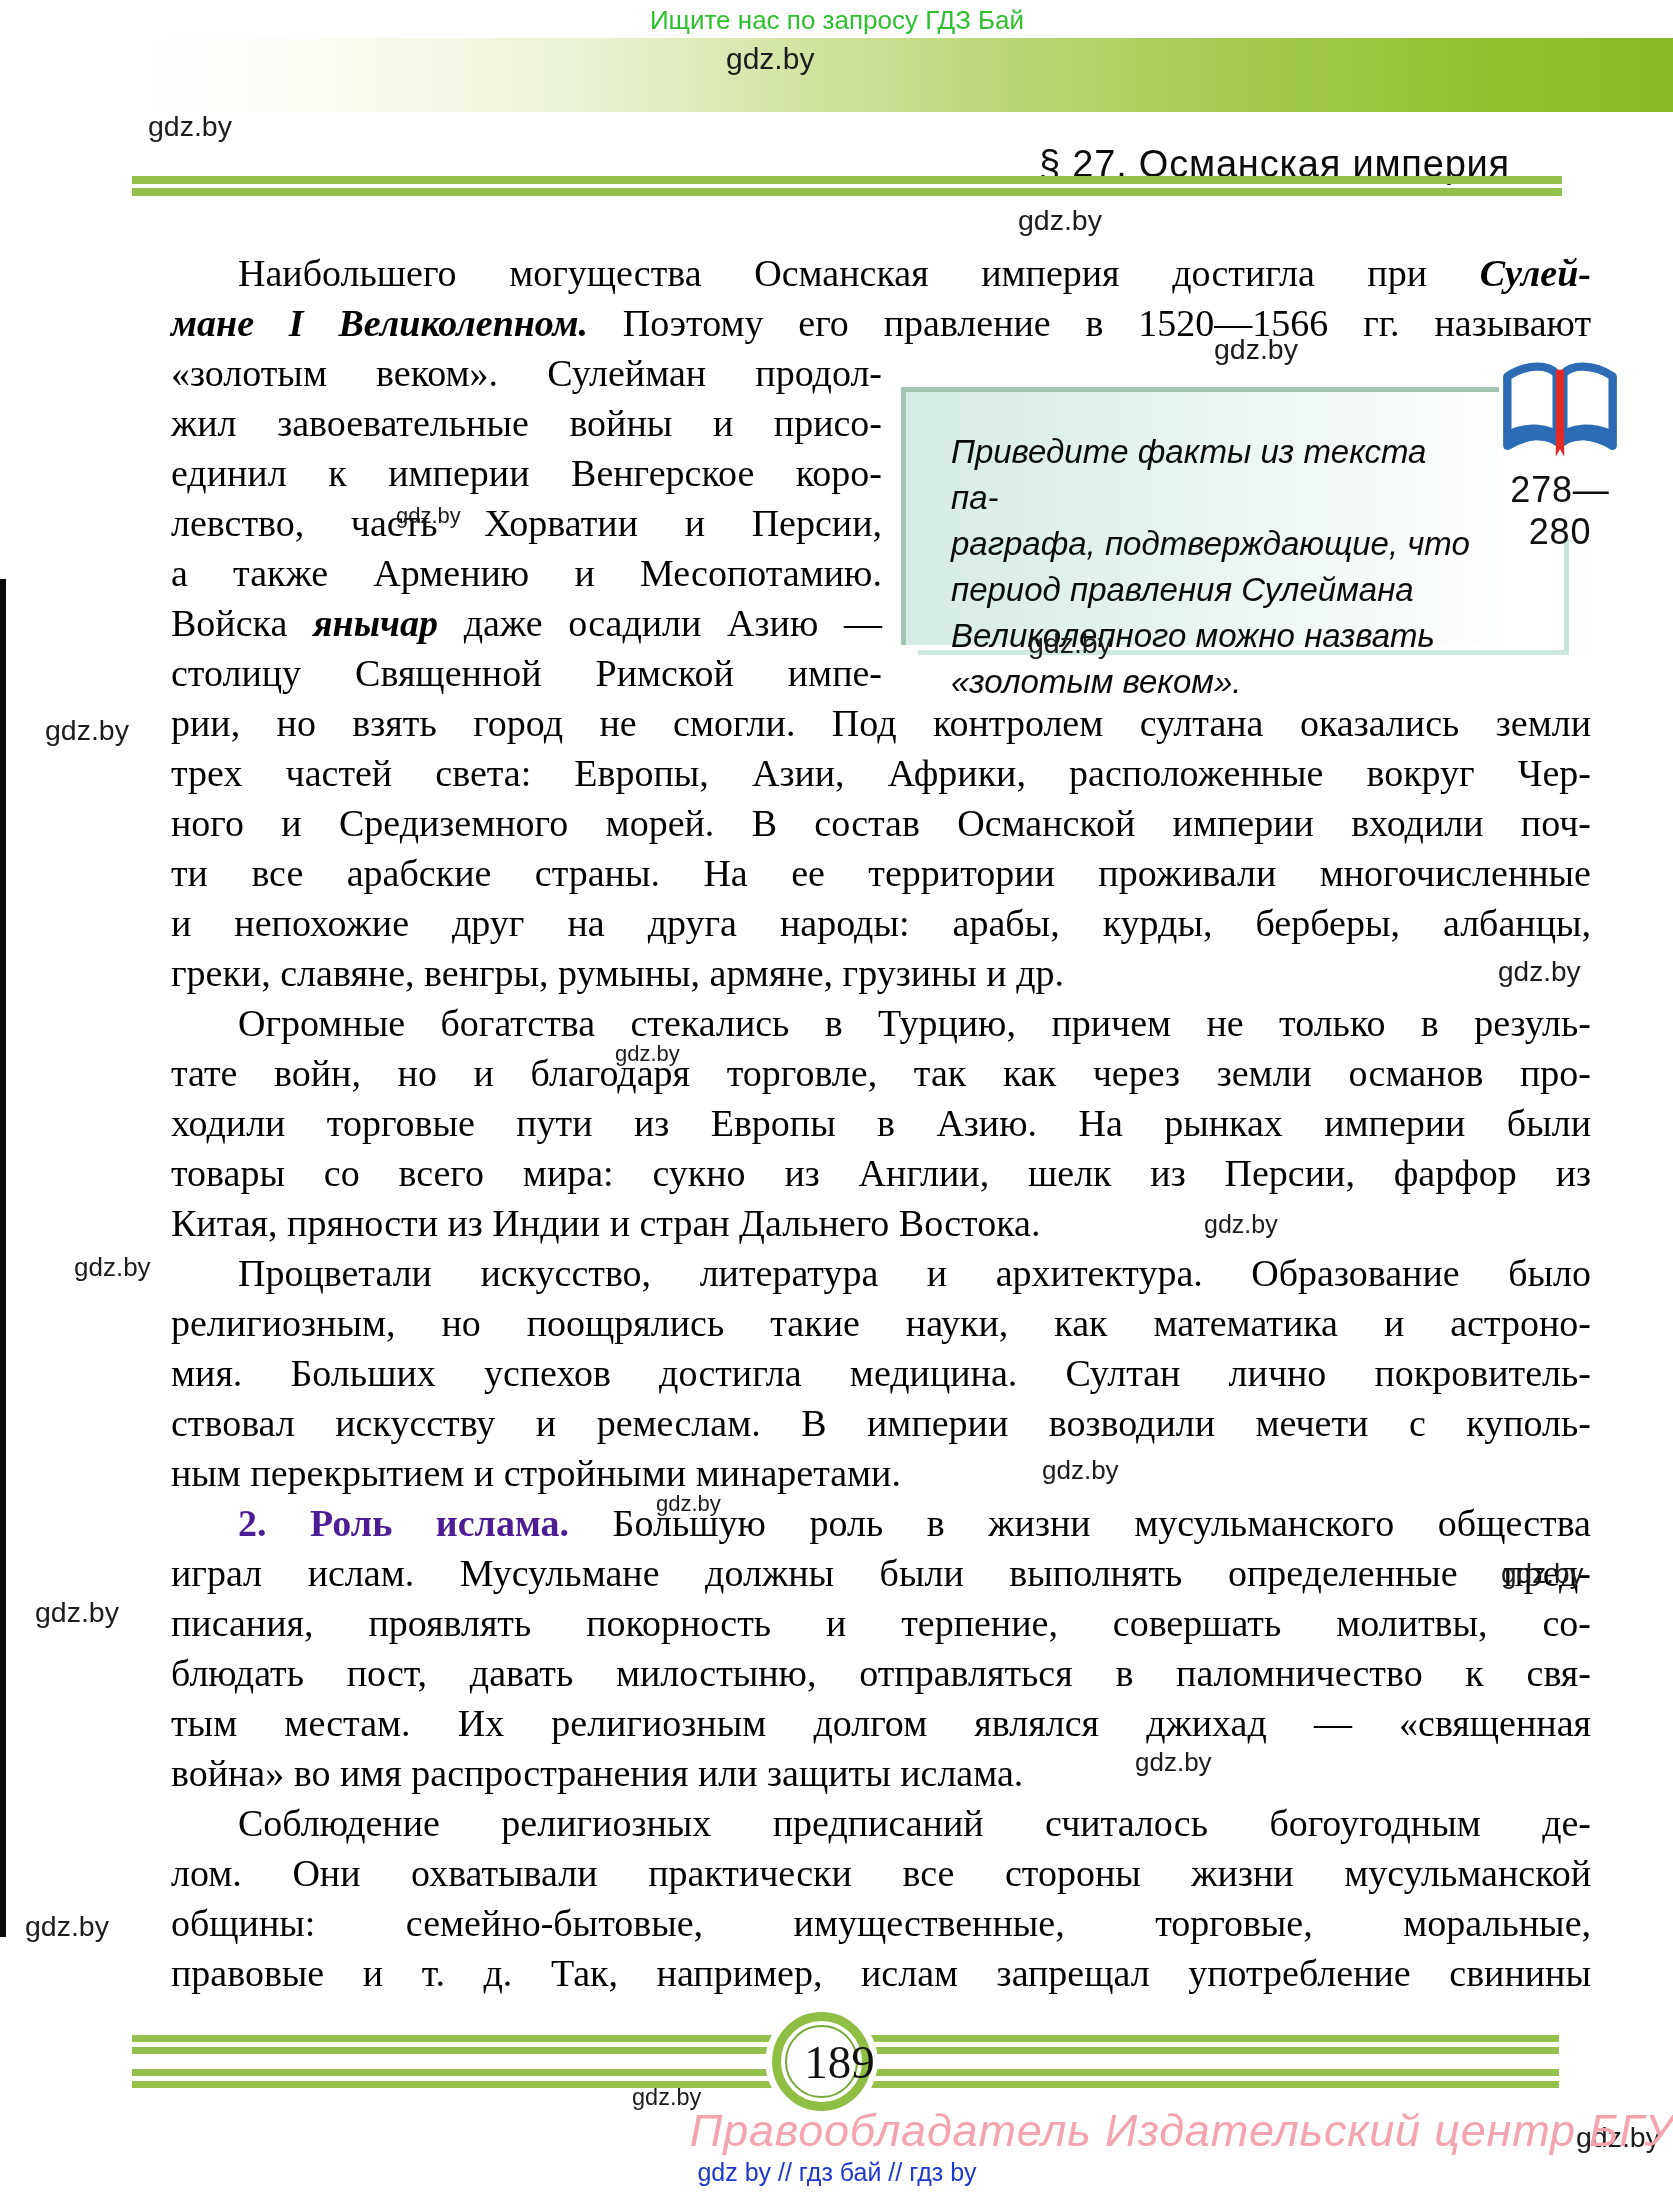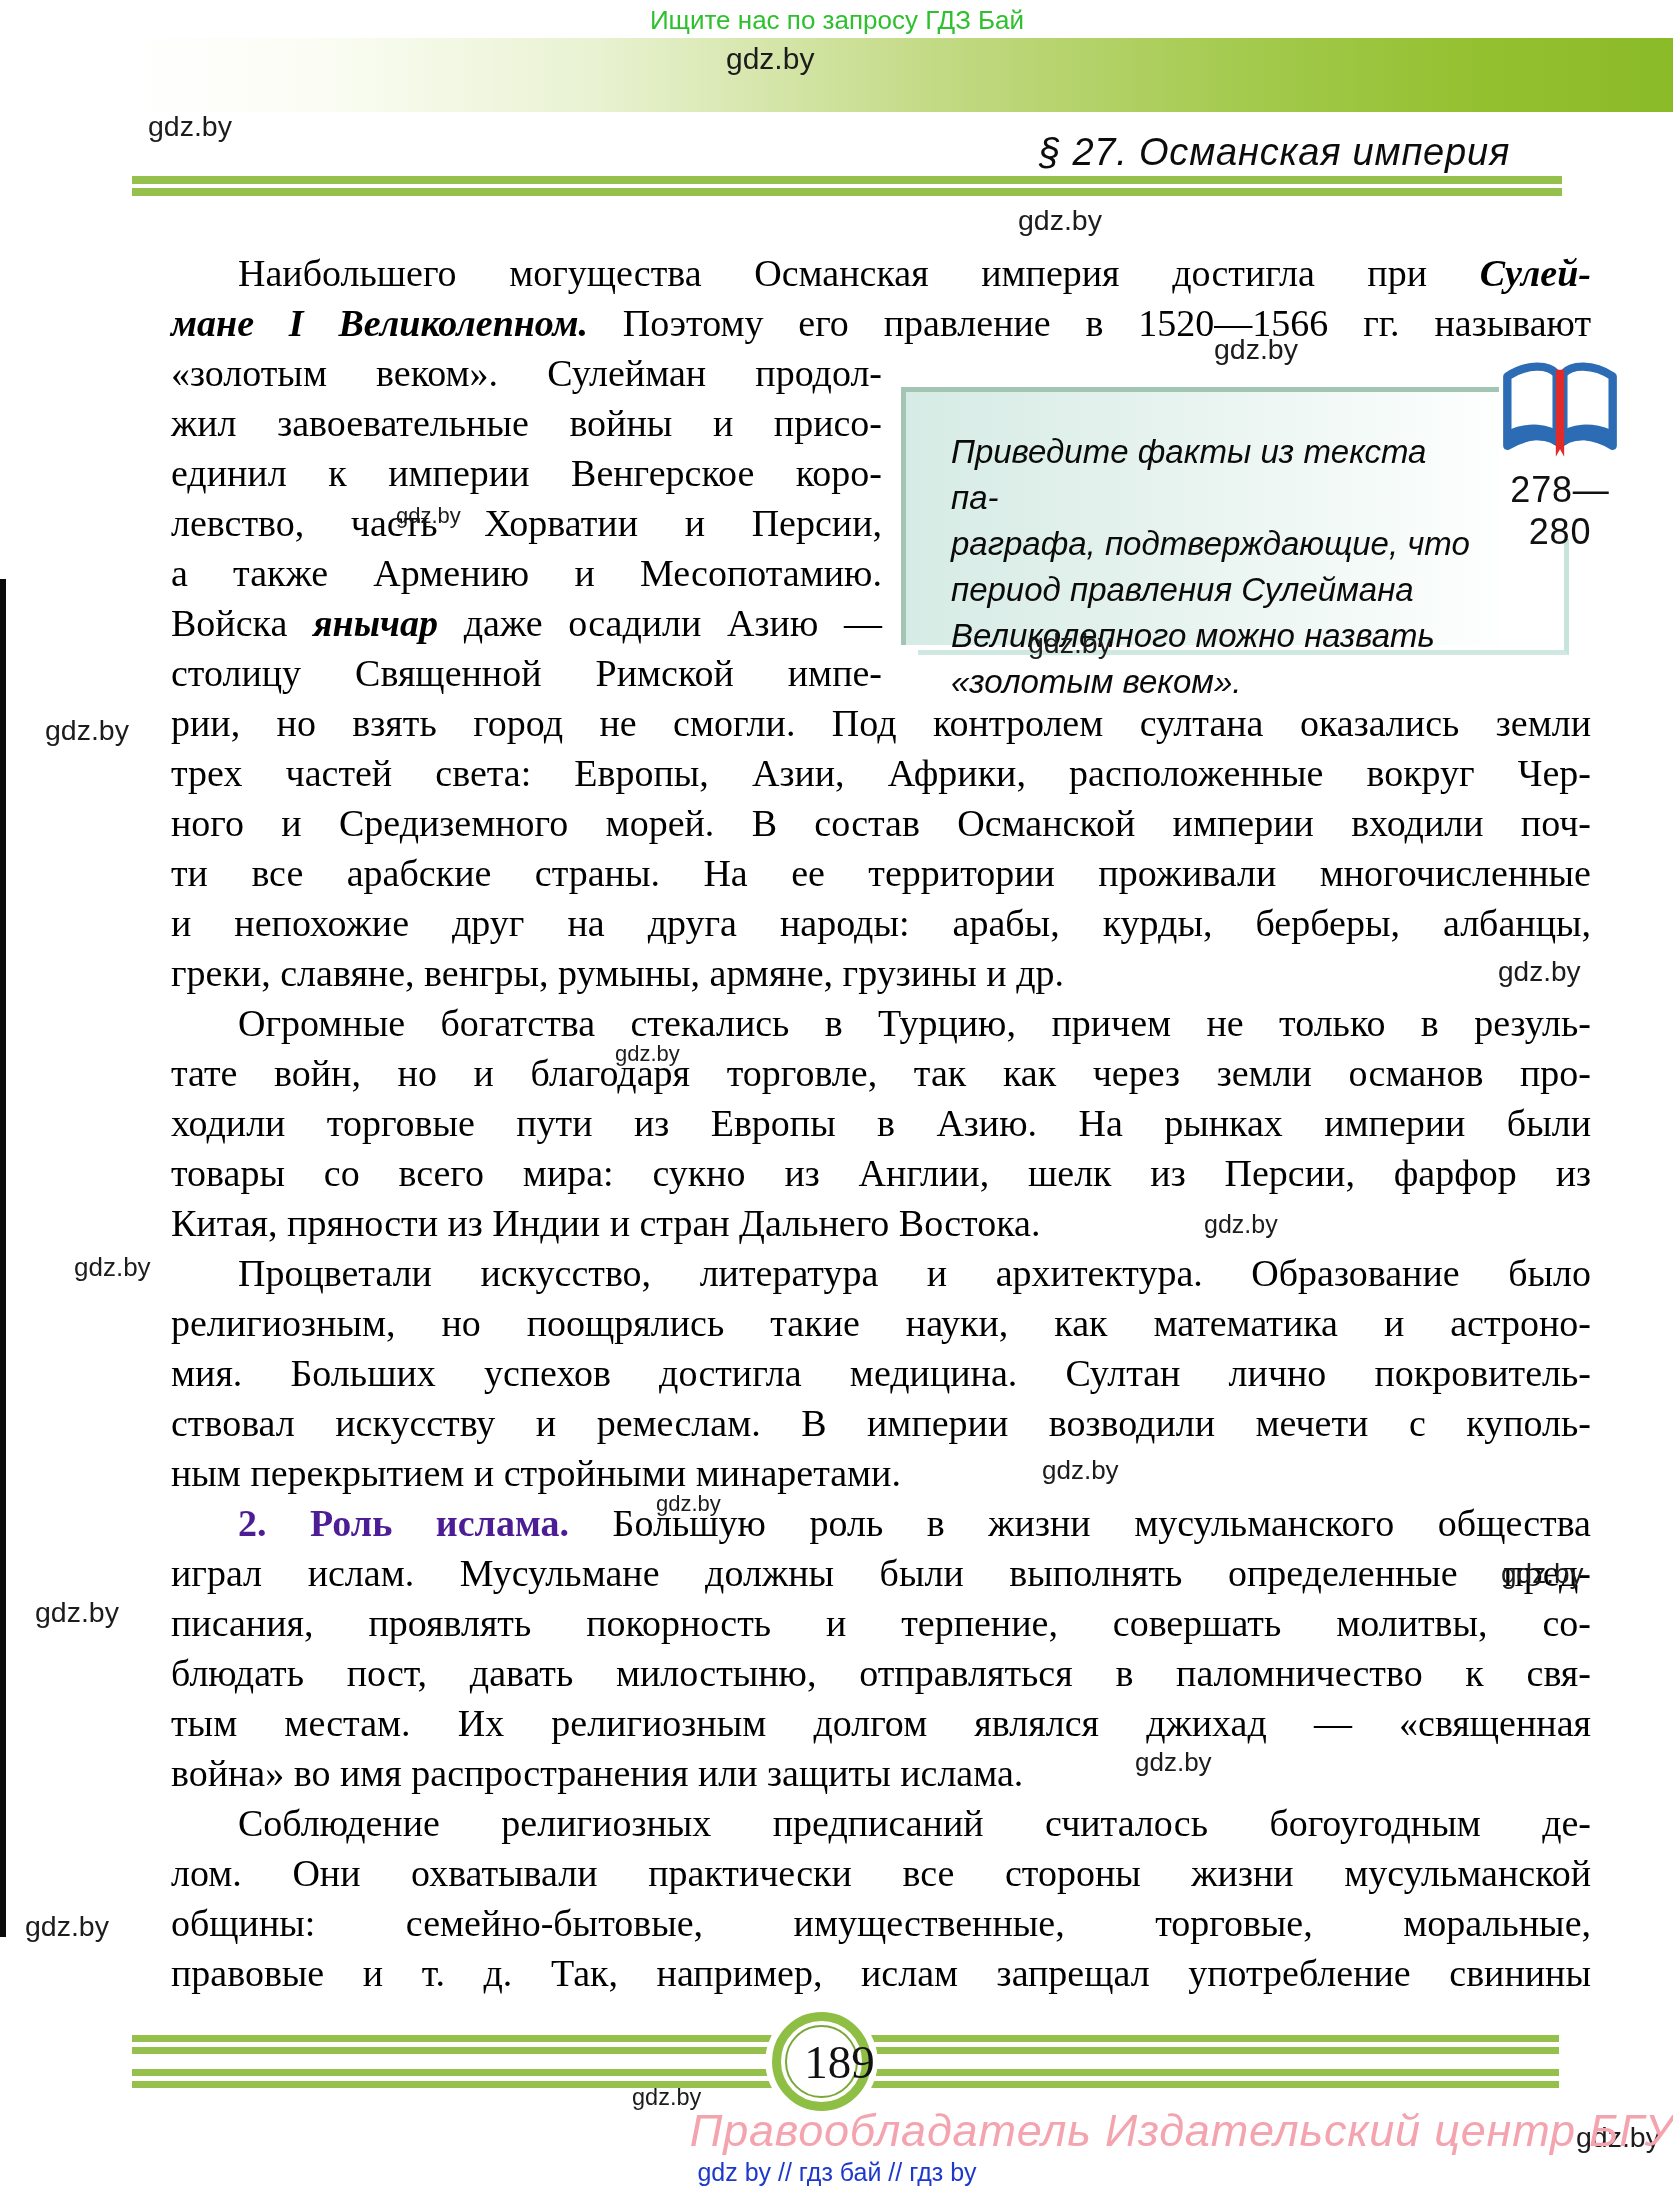--- a/index.html
+++ b/index.html
@@ -5,22 +5,22 @@
   html,body{margin:0;padding:0;background:#e8e8e8;}
   #page{position:relative;width:1674px;height:2205px;background:#ffffff;overflow:hidden;
         font-family:"Liberation Serif", serif;color:#000;}
   
   .promo{position:absolute;top:5px;left:0;width:100%;text-align:center;
          font-family:"Liberation Sans", sans-serif;font-size:26px;color:#2fc02f;}
   
   .brandbar{position:absolute;left:131px;top:38px;width:1543px;height:74px;
     background:linear-gradient(90deg,#ffffff 0%,#fbfdf4 12%,#e9f2d2 30%,#c3da85 52%,#a4ca4e 72%,#93c02f 88%,#8bba28 100%);}
   
-  .heading{position:absolute;top:131px;right:164px;
-           font-family:"Liberation Sans", sans-serif;font-size:38px;color:#0c0c0c;letter-spacing:0.8px;font-style:italic;}
+  .heading{position:absolute;top:143px;right:164px;
+           font-family:"Liberation Sans", sans-serif;font-size:38px;color:#0c0c0c;letter-spacing:0.8px;}
   .rule{position:absolute;left:132px;width:1430px;height:7.5px;background:#95c04c;}
   
   #body-text{position:absolute;left:147px;top:248px;width:1420px;margin-left:24px;}
   .tl{font-size:38px;line-height:50px;text-align:justify;text-align-last:justify;white-space:normal;}
   .tl.end{text-align-last:left;}
   .tl.narrow{width:711px;}
   .tl.ind{text-indent:67px;}
   .seg-bi{font-weight:700;font-style:italic;}
   .seg-red{color:#4c1d95;font-weight:700;}
   

